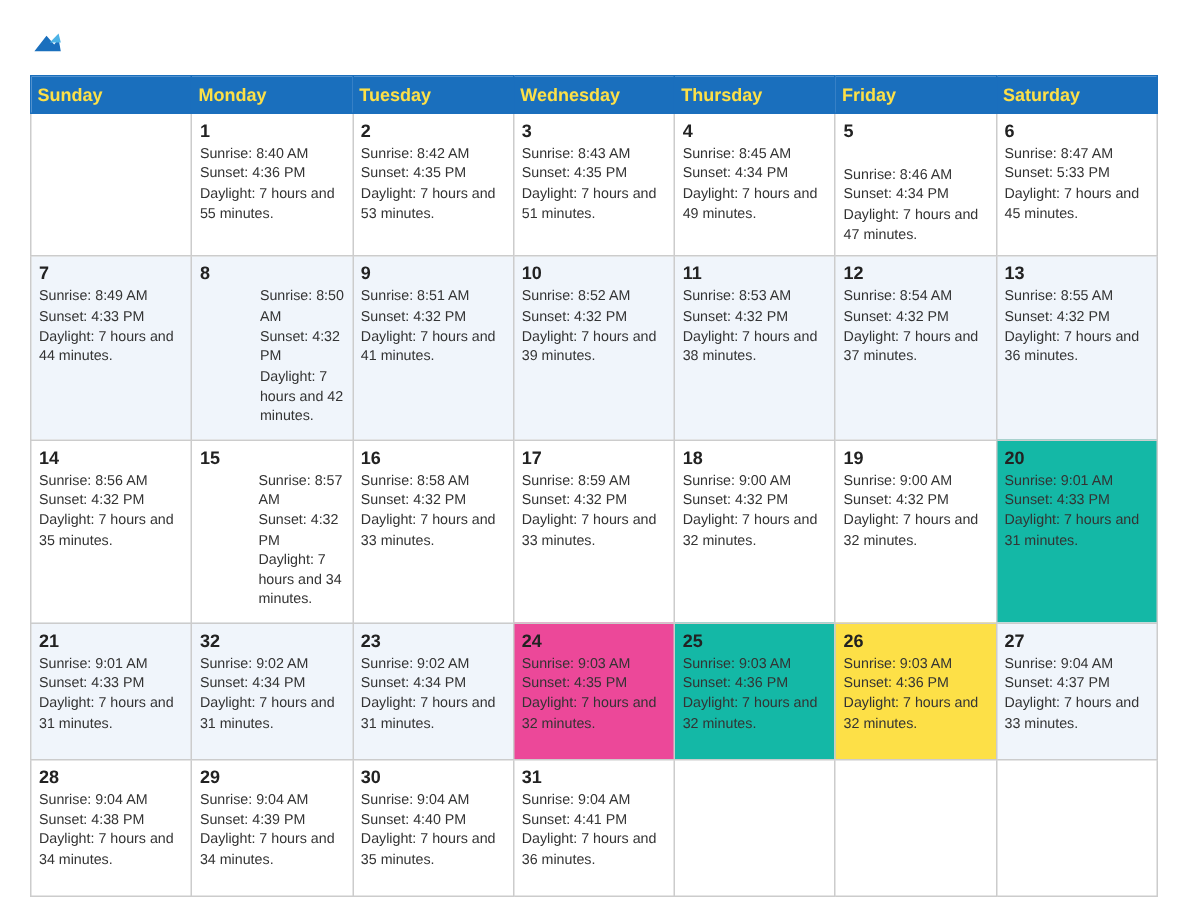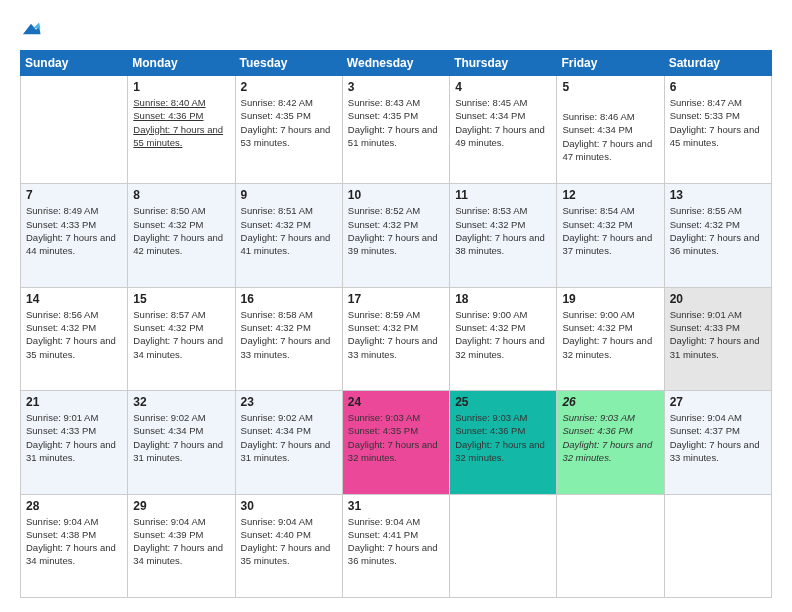--- a/index.html
+++ b/index.html
@@ -63,21 +63,21 @@
     }
     .calendar {
       flex: 1;
       border: 1px solid #ccc;
       border-collapse: collapse;
       width: 100%;
       table-layout: fixed;
     }
     .calendar th {
       background: #1a6fbd;
-      color: #ffffff;
+      color: #fde047;
       font-size: 12px;
       font-weight: bold;
       padding: 5px 4px;
       text-align: left;
       border: 1px solid #1a6fbd;
     }
     .calendar td {
       vertical-align: top;
       border: 1px solid #ccc;
       padding: 4px 5px;
@@ -141,21 +141,21 @@
           <th>Thursday</th>
           <th>Friday</th>
           <th>Saturday</th>
         </tr>
     </thead>
     <tbody id="calendar-body">
         <tr>
           <td class="empty-cell"></td>
           <td style="background-color: rgb(255, 255, 255);">
             <span class="day-num">1</span>
-            <div class="cell-text" style="white-space: pre-line; text-decoration: underline;">Sunrise: 8:40 AM
+            <div class="cell-text" style="white-space: pre-line;">Sunrise: 8:40 AM
 Sunset: 4:36 PM
 Daylight: 7 hours and 55 minutes.</div>
           </td>
           <td style="background-color: rgb(255, 255, 255);">
             <span class="day-num">2</span>
             <div class="cell-text" style="white-space: pre-line;">Sunrise: 8:42 AM
 Sunset: 4:35 PM
 Daylight: 7 hours and 53 minutes.</div>
           </td>
           <td style="background-color: rgb(255, 255, 255);">
@@ -185,21 +185,21 @@
         </tr>
         <tr>
           <td style="background-color: rgb(240, 245, 251);">
             <span class="day-num">7</span>
             <div class="cell-text" style="white-space: pre-line;">Sunrise: 8:49 AM
 Sunset: 4:33 PM
 Daylight: 7 hours and 44 minutes.</div>
           </td>
           <td style="background-color: rgb(240, 245, 251);">
             <span class="day-num">8</span>
-            <div class="cell-text" style="white-space: pre-line;">Sunrise: 8:50 AM
+            <div class="cell-text" style="white-space: pre-line; margin-left: 40px;">Sunrise: 8:50 AM
 Sunset: 4:32 PM
 Daylight: 7 hours and 42 minutes.</div>
           </td>
           <td style="background-color: rgb(240, 245, 251);">
             <span class="day-num">9</span>
             <div class="cell-text" style="white-space: pre-line;">Sunrise: 8:51 AM
 Sunset: 4:32 PM
 Daylight: 7 hours and 41 minutes.</div>
           </td>
           <td style="background-color: rgb(240, 245, 251);">
@@ -229,21 +229,21 @@
         </tr>
         <tr>
           <td style="background-color: rgb(255, 255, 255);">
             <span class="day-num">14</span>
             <div class="cell-text" style="white-space: pre-line;">Sunrise: 8:56 AM
 Sunset: 4:32 PM
 Daylight: 7 hours and 35 minutes.</div>
           </td>
           <td style="background-color: rgb(255, 255, 255);">
             <span class="day-num">15</span>
-            <div class="cell-text" style="white-space: pre-line;">Sunrise: 8:57 AM
+            <div class="cell-text" style="white-space: pre-line; margin-left: 39px;">Sunrise: 8:57 AM
 Sunset: 4:32 PM
 Daylight: 7 hours and 34 minutes.</div>
           </td>
           <td style="background-color: rgb(255, 255, 255);">
             <span class="day-num">16</span>
             <div class="cell-text" style="white-space: pre-line;">Sunrise: 8:58 AM
 Sunset: 4:32 PM
 Daylight: 7 hours and 33 minutes.</div>
           </td>
           <td style="background-color: rgb(255, 255, 255);">
@@ -257,21 +257,21 @@
             <div class="cell-text" style="white-space: pre-line;">Sunrise: 9:00 AM
 Sunset: 4:32 PM
 Daylight: 7 hours and 32 minutes.</div>
           </td>
           <td style="background-color: rgb(255, 255, 255);">
             <span class="day-num">19</span>
             <div class="cell-text" style="white-space: pre-line;">Sunrise: 9:00 AM
 Sunset: 4:32 PM
 Daylight: 7 hours and 32 minutes.</div>
           </td>
-          <td style="background-color: #e5e5e5;">
+          <td style="background-color: #14b8a6;">
             <span class="day-num">20</span>
             <div class="cell-text" style="white-space: pre-line;">Sunrise: 9:01 AM
 Sunset: 4:33 PM
 Daylight: 7 hours and 31 minutes.</div>
           </td>
         </tr>
         <tr>
           <td style="background-color: rgb(240, 245, 251);">
             <span class="day-num">21</span>
             <div class="cell-text" style="white-space: pre-line;">Sunrise: 9:01 AM
@@ -295,21 +295,21 @@
             <div class="cell-text" style="white-space: pre-line;">Sunrise: 9:03 AM
 Sunset: 4:35 PM
 Daylight: 7 hours and 32 minutes.</div>
           </td>
           <td style="background-color: #14b8a6;">
             <span class="day-num">25</span>
             <div class="cell-text" style="white-space: pre-line;">Sunrise: 9:03 AM
 Sunset: 4:36 PM
 Daylight: 7 hours and 32 minutes.</div>
           </td>
-          <td style="background-color: #86efac; font-style: italic;">
+          <td style="background-color: #fde047;">
             <span class="day-num">26</span>
             <div class="cell-text" style="white-space: pre-line;">Sunrise: 9:03 AM
 Sunset: 4:36 PM
 Daylight: 7 hours and 32 minutes.</div>
           </td>
           <td style="background-color: rgb(240, 245, 251);">
             <span class="day-num">27</span>
             <div class="cell-text" style="white-space: pre-line;">Sunrise: 9:04 AM
 Sunset: 4:37 PM
 Daylight: 7 hours and 33 minutes.</div>

